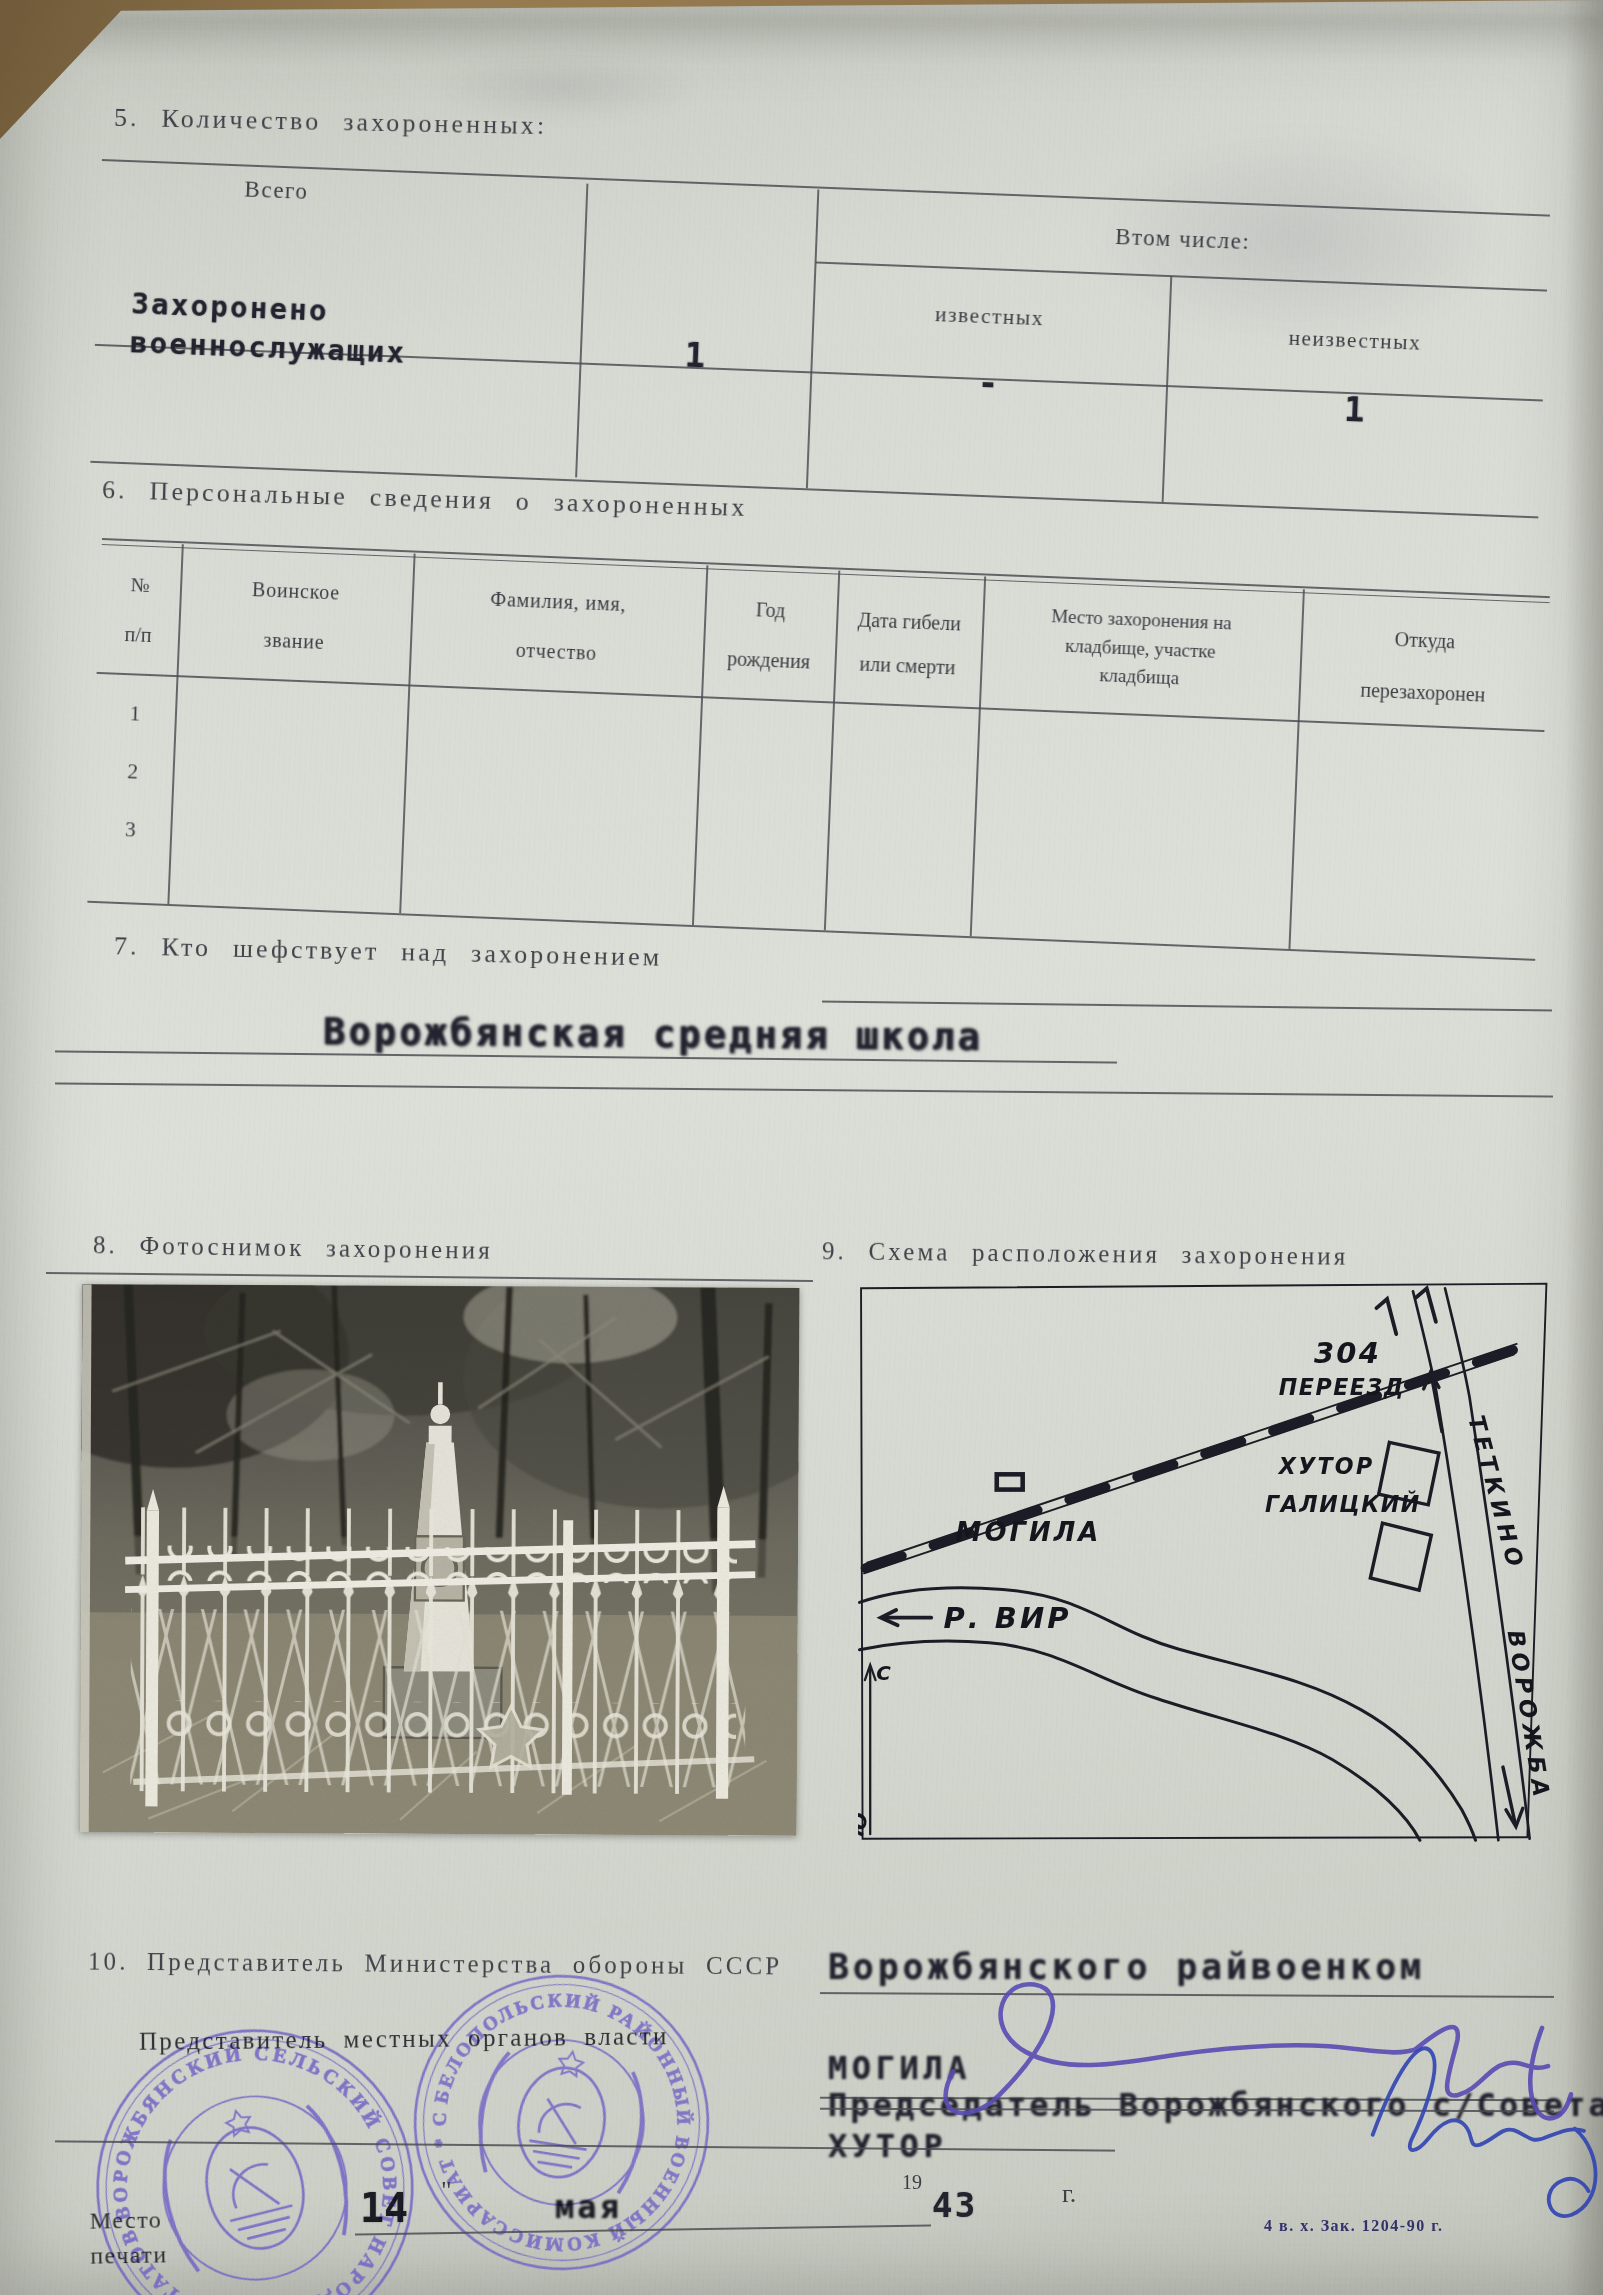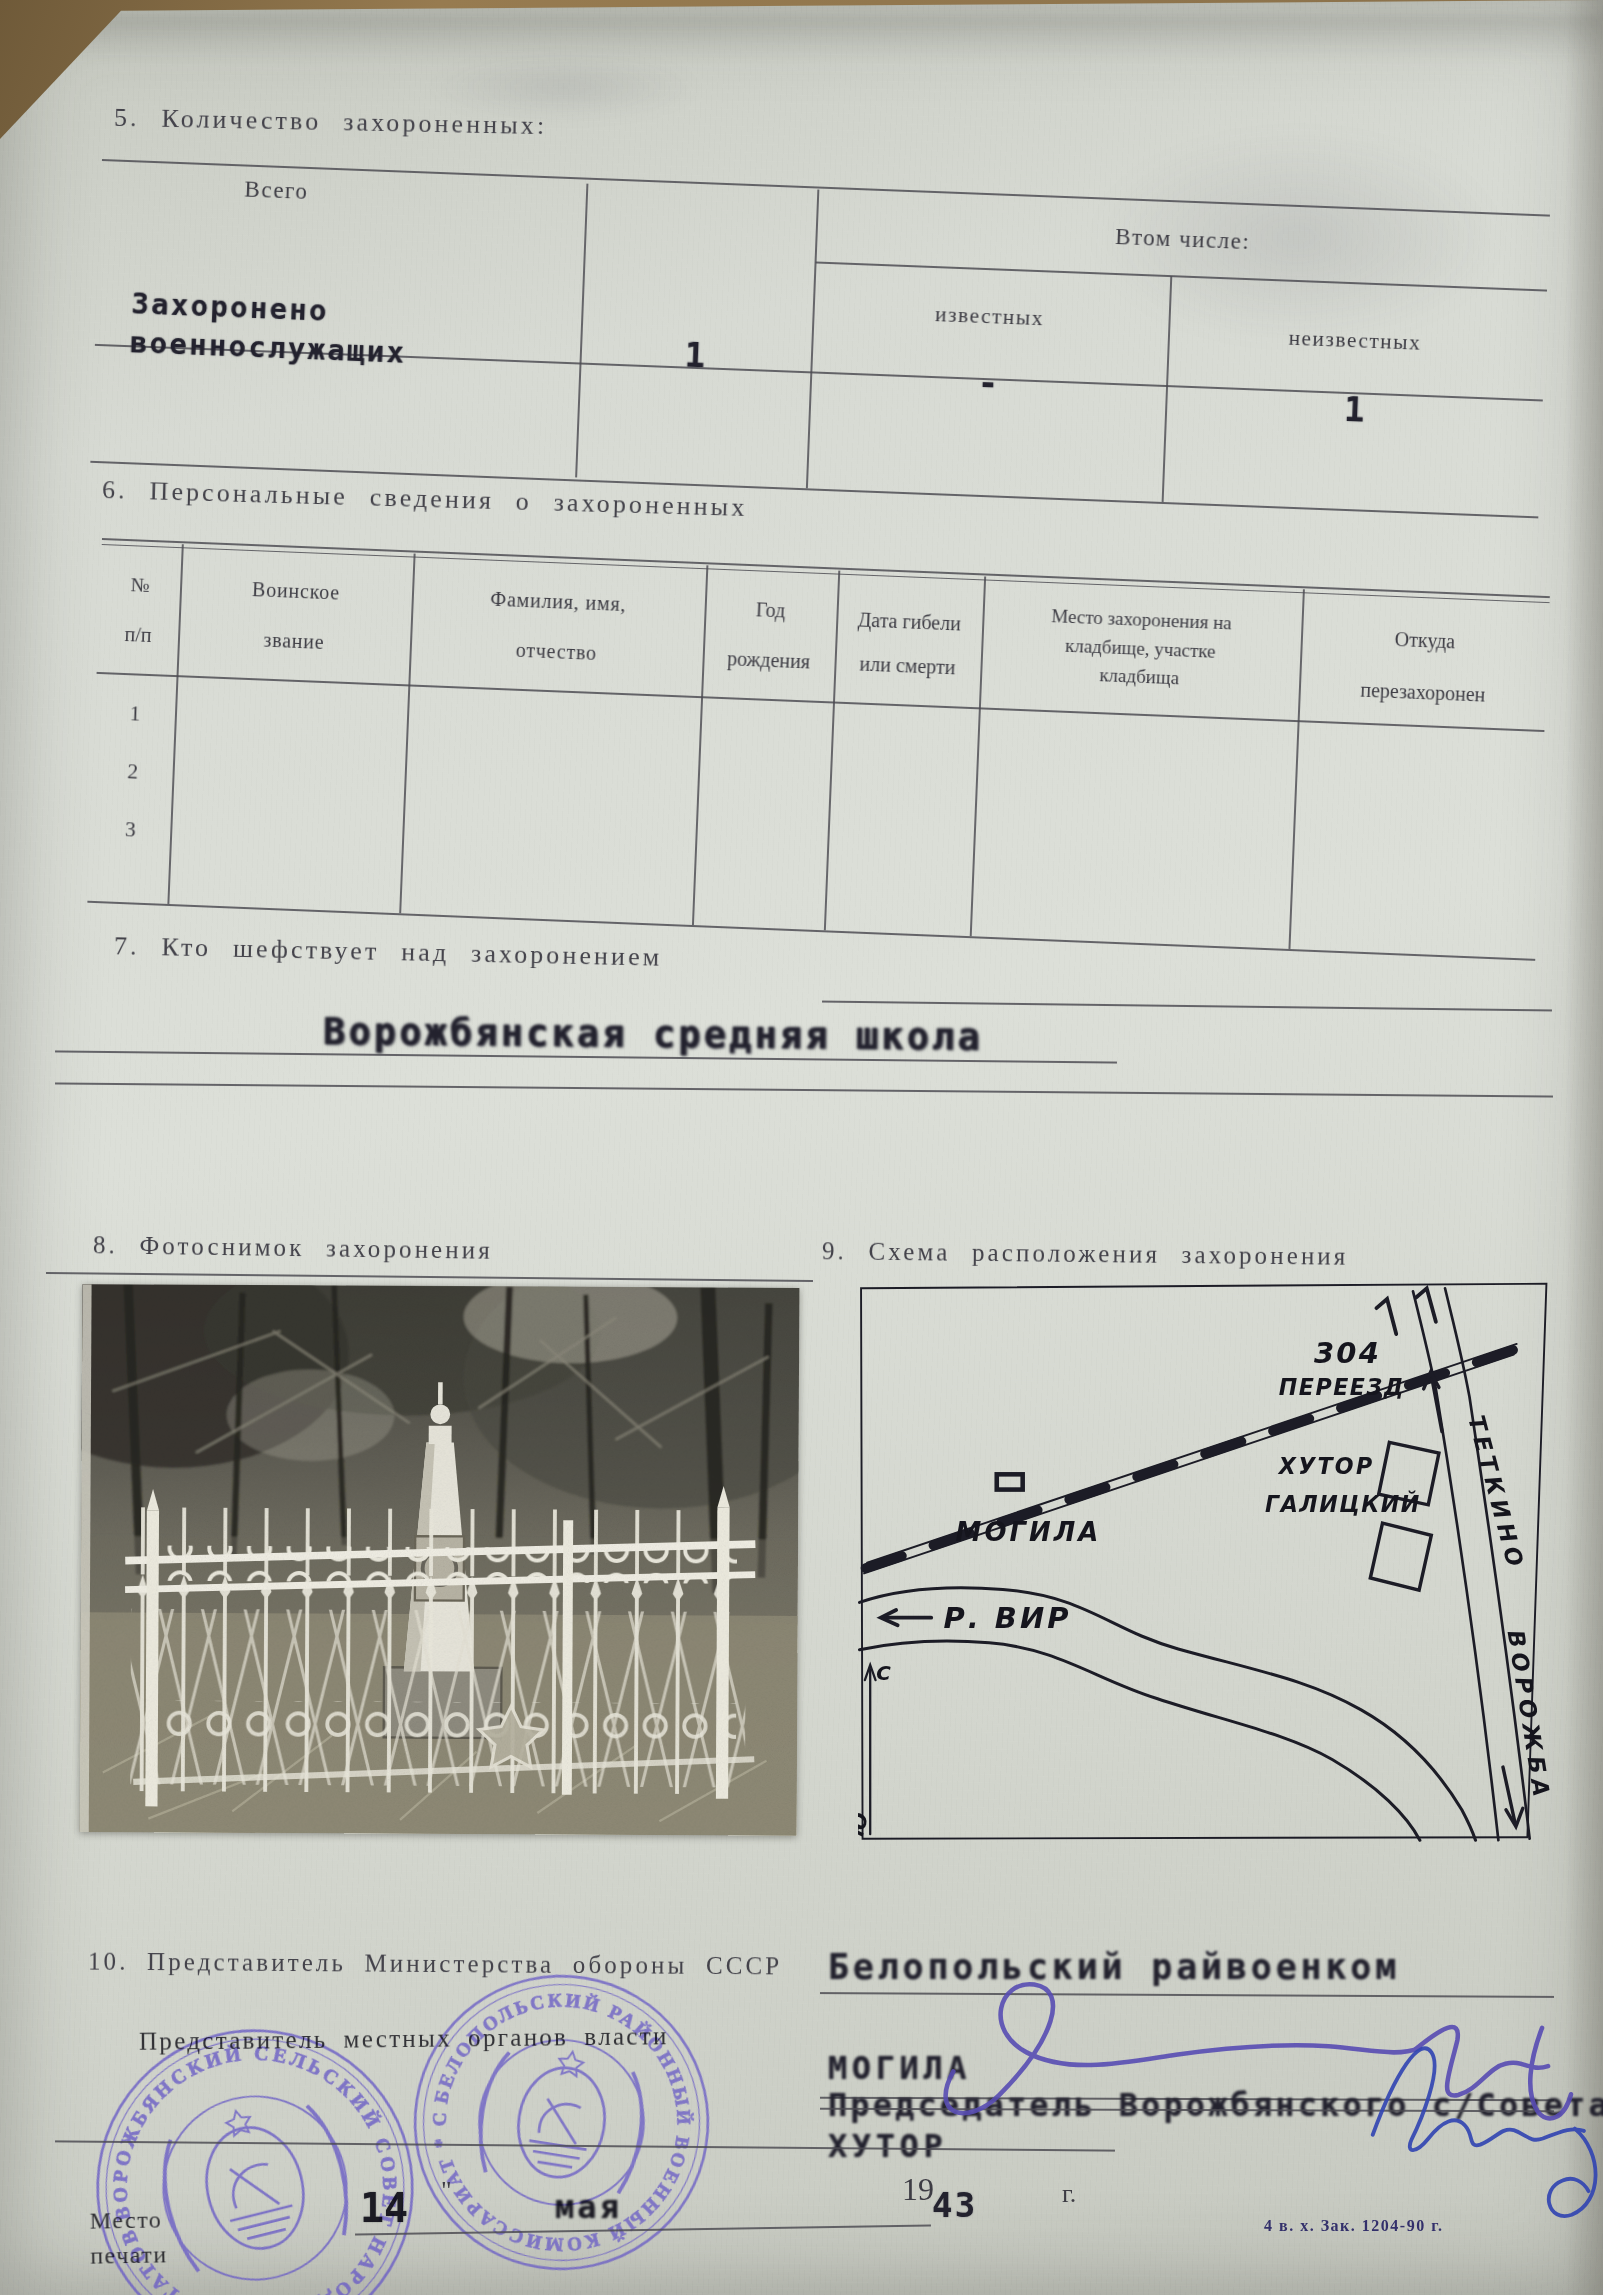--- a/index.html
+++ b/index.html
@@ -294,21 +294,21 @@
         <path d="M0,-94 l5,10 11,2 -8,8 2,11 -10,-5 -10,5 2,-11 -8,-8 11,-2 z" stroke-width="2.5"></path>
       </g>
       <text class="ringtext" fill="#6b5ec6" font-size="25" letter-spacing="4">
         <textPath href="#ringR">БЕЛОПОЛЬСКИЙ РАЙОННЫЙ ВОЕННЫЙ КОМИССАРИАТ * СУМСКОЙ ОБЛАСТИ *</textPath>
       </text>
     </g>
   </svg>
 
   <div class="abs pp heading" style="left:88px;top:1950px;font-size:25px;word-spacing:9.2px;transform:rotate(.4deg);">10. Представитель Министерства обороны СССР</div>
 
-  <div class="abs typed" style="left:828px;top:1947px;font-size:35px;letter-spacing:3.8px;filter:blur(0.8px);">Белопольский райвоенком</div>
+  <div class="abs typed" style="left:828px;top:1947px;font-size:35px;letter-spacing:3.8px;filter:blur(0.8px);">Ворожбянского райвоенком</div>
   <div class="hline" style="left:820px;top:1994px;width:734px;transform:rotate(.3deg);"></div>
   <div class="abs typed" style="left:828px;top:2049px;font-size:32px;letter-spacing:4.6px;filter:blur(0.8px);">МОГИЛА</div>
   <div class="hline" style="left:820px;top:2098px;width:734px;transform:rotate(.2deg);"></div>
 
   <div class="abs pp" style="left:139px;top:2025px;font-size:25px;letter-spacing:2.3px;word-spacing:7.6px;white-space:nowrap;mix-blend-mode:multiply;transform:rotate(-.6deg);">Представитель местных органов власти</div>
 
   <div class="abs typed" style="left:828px;top:2086px;font-size:32px;letter-spacing:3.1px;filter:blur(0.8px);">Председатель Ворожбянского с/Совета</div>
   <div class="hline" style="left:820px;top:2109px;width:734px;transform:rotate(.2deg);"></div>
   <div class="abs typed" style="left:828px;top:2127px;font-size:32px;letter-spacing:4.6px;filter:blur(0.8px);">ХУТОР</div>
   <div class="hline" style="left:55px;top:2145px;width:1060px;transform:rotate(.5deg);"></div>
@@ -327,19 +327,19 @@
     </g>
   </svg>
 
   <div class="abs pp prel" style="left:90px;top:2203px;font-size:24px;line-height:1.45;letter-spacing:1.5px;mix-blend-mode:multiply;transform:rotate(-1deg);">Место
 печати</div>
 
   <div class="abs typed" style="left:360px;top:2185px;font-size:40px;mix-blend-mode:multiply;">14</div>
   <div class="abs pp" style="left:441px;top:2176px;font-size:26px;">"</div>
   <div class="hline" style="left:355px;top:2229px;width:576px;transform:rotate(-.9deg);"></div>
   <div class="abs typed" style="left:555px;top:2188px;font-size:32px;letter-spacing:3.1px;filter:blur(1px);mix-blend-mode:multiply;">мая</div>
-  <div class="abs pp" style="left:902px;top:2171px;font-size:32px;">19</div>
+  <div class="abs pp" style="left:902px;top:2171px;font-size:20px;">19</div>
   <div class="abs typed" style="left:932px;top:2185px;font-size:34px;letter-spacing:2.3px;">43</div>
   <div class="abs pp" style="left:1062px;top:2179px;font-size:26px;">г.</div>
 
   <div class="abs" style="left:1248px;top:2217px;font-size:16px;font-weight:bold;color:#33306b;font-family:'Liberation Serif',serif;letter-spacing:1.5px;filter:blur(0.3px);margin-left:16px;">4 в. х. Зак. 1204-90 г.</div>
 </div>
 
 
 </body></html>

